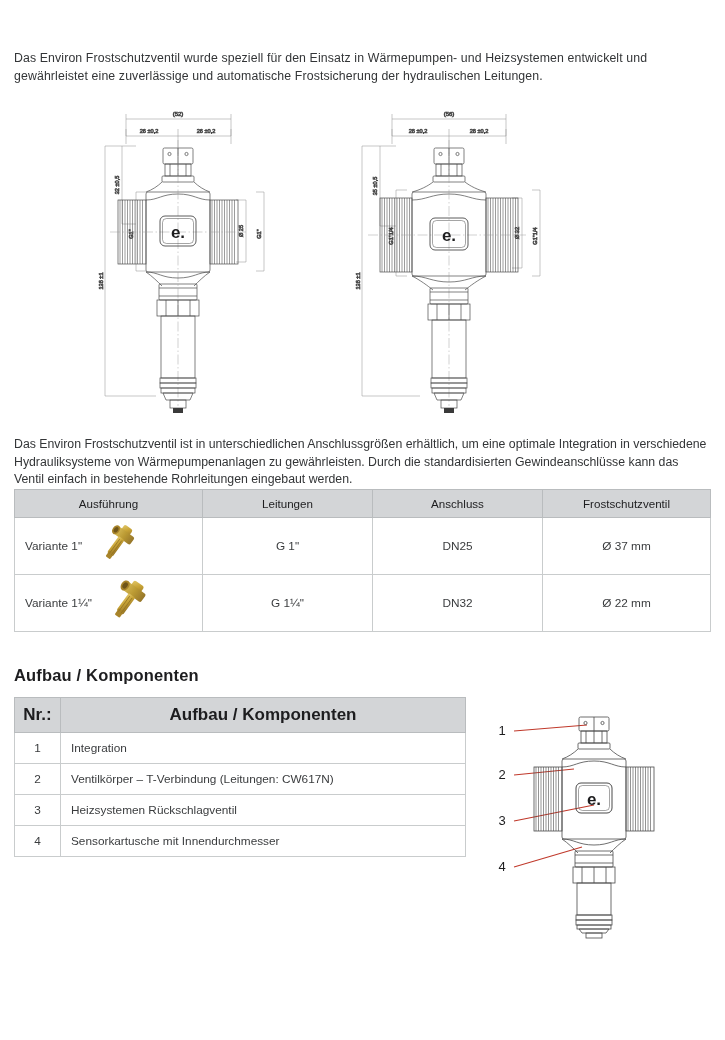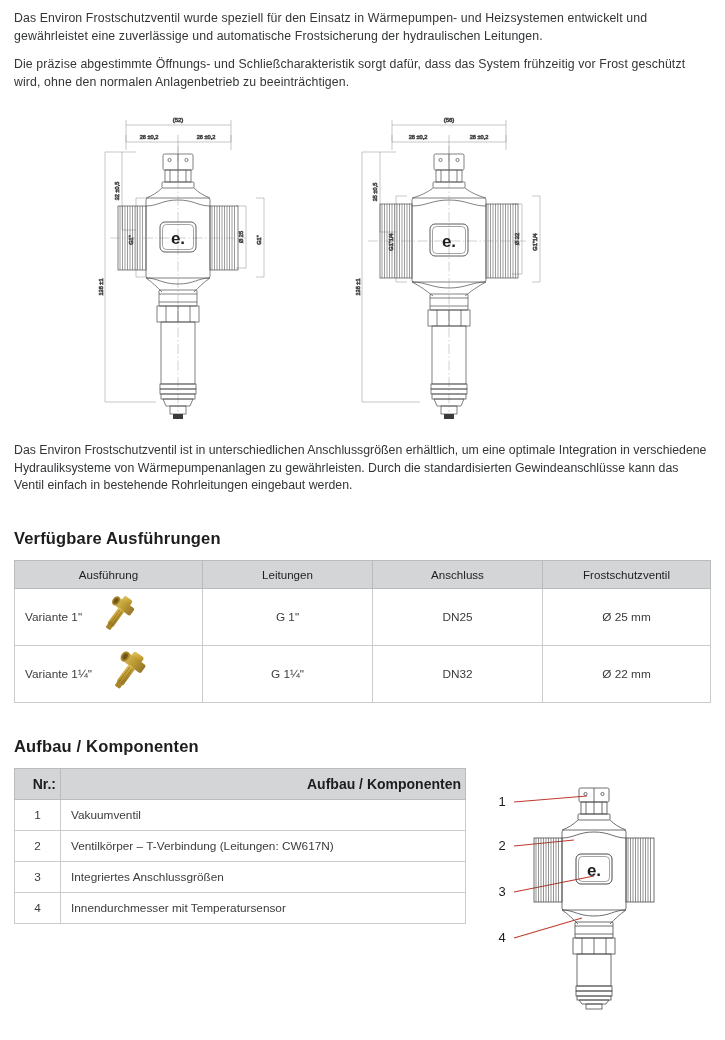--- a/index.html
+++ b/index.html
@@ -17,20 +17,21 @@
   .page { padding: 10px 14px 0 14px; }
 
   
   .intro-block { margin-bottom: 2px; }
   .para {
     font-size: 12.3px;
     line-height: 17.5px;
     color: #333537;
     margin-bottom: 11px;
     letter-spacing: 0.01em;
+    margin-top: 40px;
   }
 
   
   .drawings {
     position: relative;
     height: 340px;
     margin-top: 6px;
   }
   .drawing {
     position: absolute;
@@ -101,25 +102,25 @@
   
   .components-wrap {
     display: flex;
     align-items: flex-start;
     justify-content: space-between;
   }
   .components-table { width: 452px; }
   .components-table th {
     background: #d3d5d7;
     border: 1px solid #b9bcbe;
-    font-size: 14px;
+    font-size: 17px;
     font-weight: bold;
     color: #1d1d1f;
     padding: 7px 4px;
-    text-align: right;
+    text-align: center;
   }
   .components-table th.nr-col { width: 46px; }
   .components-table td {
     border: 1px solid #c9cccd;
     font-size: 11.8px;
     color: #3a3c3e;
     padding: 8px 10px;
     height: 30px;
   }
   .components-table td.nr-cell {
@@ -134,21 +135,20 @@
     margin-right: 12px;
   }
 </style>
 </head>
 <body>
 
 <div class="page">
 
   <div class="intro-block">
     <p class="para">Das Environ Frostschutzventil wurde speziell für den Einsatz in Wärmepumpen- und Heizsystemen entwickelt und gewährleistet eine zuverlässige und automatische Frostsicherung der hydraulischen Leitungen.</p>
-    <p class="para">Die präzise abgestimmte Öffnungs- und Schließcharakteristik sorgt dafür, dass das System frühzeitig vor Frost geschützt wird, ohne den normalen Anlagenbetrieb zu beeinträchtigen.</p>
   </div>
 
   <div class="drawings">
 
     <div class="drawing drawing-left">
       <svg class="dwg-svg" width="245" height="340" viewBox="0 0 245 340">
         <g stroke="#4a4a4a" fill="none" stroke-width="0.7">
 
           <g stroke="#8d8d8d" stroke-width="0.5">
             <line x1="30" y1="18" x2="30" y2="40"></line>
@@ -415,21 +415,20 @@
           <path d="M80 297 L110 297 L107 304 L83 304 Z"></path>
           <rect x="87" y="304" width="16" height="8"></rect>
           <rect x="90" y="312" width="10" height="5" fill="#3a3a3a" stroke="none"></rect>
         </g>
       </svg>
     </div>
   </div>
 
   <p class="mid-para">Das Environ Frostschutzventil ist in unterschiedlichen Anschlussgrößen erhältlich, um eine optimale Integration in verschiedene Hydrauliksysteme von Wärmepumpenanlagen zu gewährleisten. Durch die standardisierten Gewindeanschlüsse kann das Ventil einfach in bestehende Rohrleitungen eingebaut werden.</p>
 
-  <h2 class="section-title">Verfügbare Ausführungen</h2>
 
   <table class="variants-table">
     <thead>
       <tr>
         <th style="width:188px">Ausführung</th>
         <th style="width:170px">Leitungen</th>
         <th style="width:170px">Anschluss</th>
         <th>Frostschutzventil</th>
       </tr>
     </thead>
@@ -460,21 +459,21 @@
                 <rect x="26" y="19" width="7" height="20" rx="1.5" fill="url(#brass1)"></rect>
                 <rect x="27" y="36" width="5.5" height="7" rx="1" fill="#a8842a"></rect>
                 <line x1="28.5" y1="21" x2="28.5" y2="39" stroke="#8e6f22" stroke-width="0.7"></line>
                 <line x1="31" y1="21" x2="31" y2="39" stroke="#8e6f22" stroke-width="0.7"></line>
               </g>
             </svg>
           </div>
         </td>
         <td>G 1"</td>
         <td>DN25</td>
-        <td>Ø 25 mm</td>
+        <td>Ø 37 mm</td>
       </tr>
       <tr>
         <td class="variant-cell">
           <div class="variant-inner">
             <span class="variant-label">Variante 1¼"</span>
             <svg class="fitting" width="72" height="50" viewBox="0 0 72 50">
               <g transform="rotate(36 36 25)">
                 <rect x="23" y="6" width="12" height="14" rx="2" fill="url(#brass1)"></rect>
                 <rect x="18" y="11" width="23" height="10" rx="2" fill="url(#brass1b)"></rect>
                 <ellipse cx="18.5" cy="16" rx="4" ry="5.5" fill="#a8842a"></ellipse>
@@ -501,33 +500,33 @@
     <table class="components-table">
       <thead>
         <tr>
           <th class="nr-col">Nr.:</th>
           <th>Aufbau / Komponenten</th>
         </tr>
       </thead>
       <tbody>
         <tr>
           <td class="nr-cell">1</td>
-          <td>Vakuumventil</td>
+          <td>Integration</td>
         </tr>
         <tr>
           <td class="nr-cell">2</td>
           <td>Ventilkörper – T-Verbindung (Leitungen: CW617N)</td>
         </tr>
         <tr>
           <td class="nr-cell">3</td>
-          <td>Integriertes Anschlussgrößen</td>
+          <td>Heizsystemen Rückschlagventil</td>
         </tr>
         <tr>
           <td class="nr-cell">4</td>
-          <td>Innendurchmesser mit Temperatursensor</td>
+          <td>Sensorkartusche mit Innendurchmesser</td>
         </tr>
       </tbody>
     </table>
 
     <div class="callout">
       <svg width="215" height="240" viewBox="0 0 215 240">
 
         <g stroke="#c0392b" stroke-width="1.1" fill="none">
           <line x1="30" y1="30" x2="103" y2="24"></line>
           <line x1="30" y1="74" x2="90" y2="68"></line>

